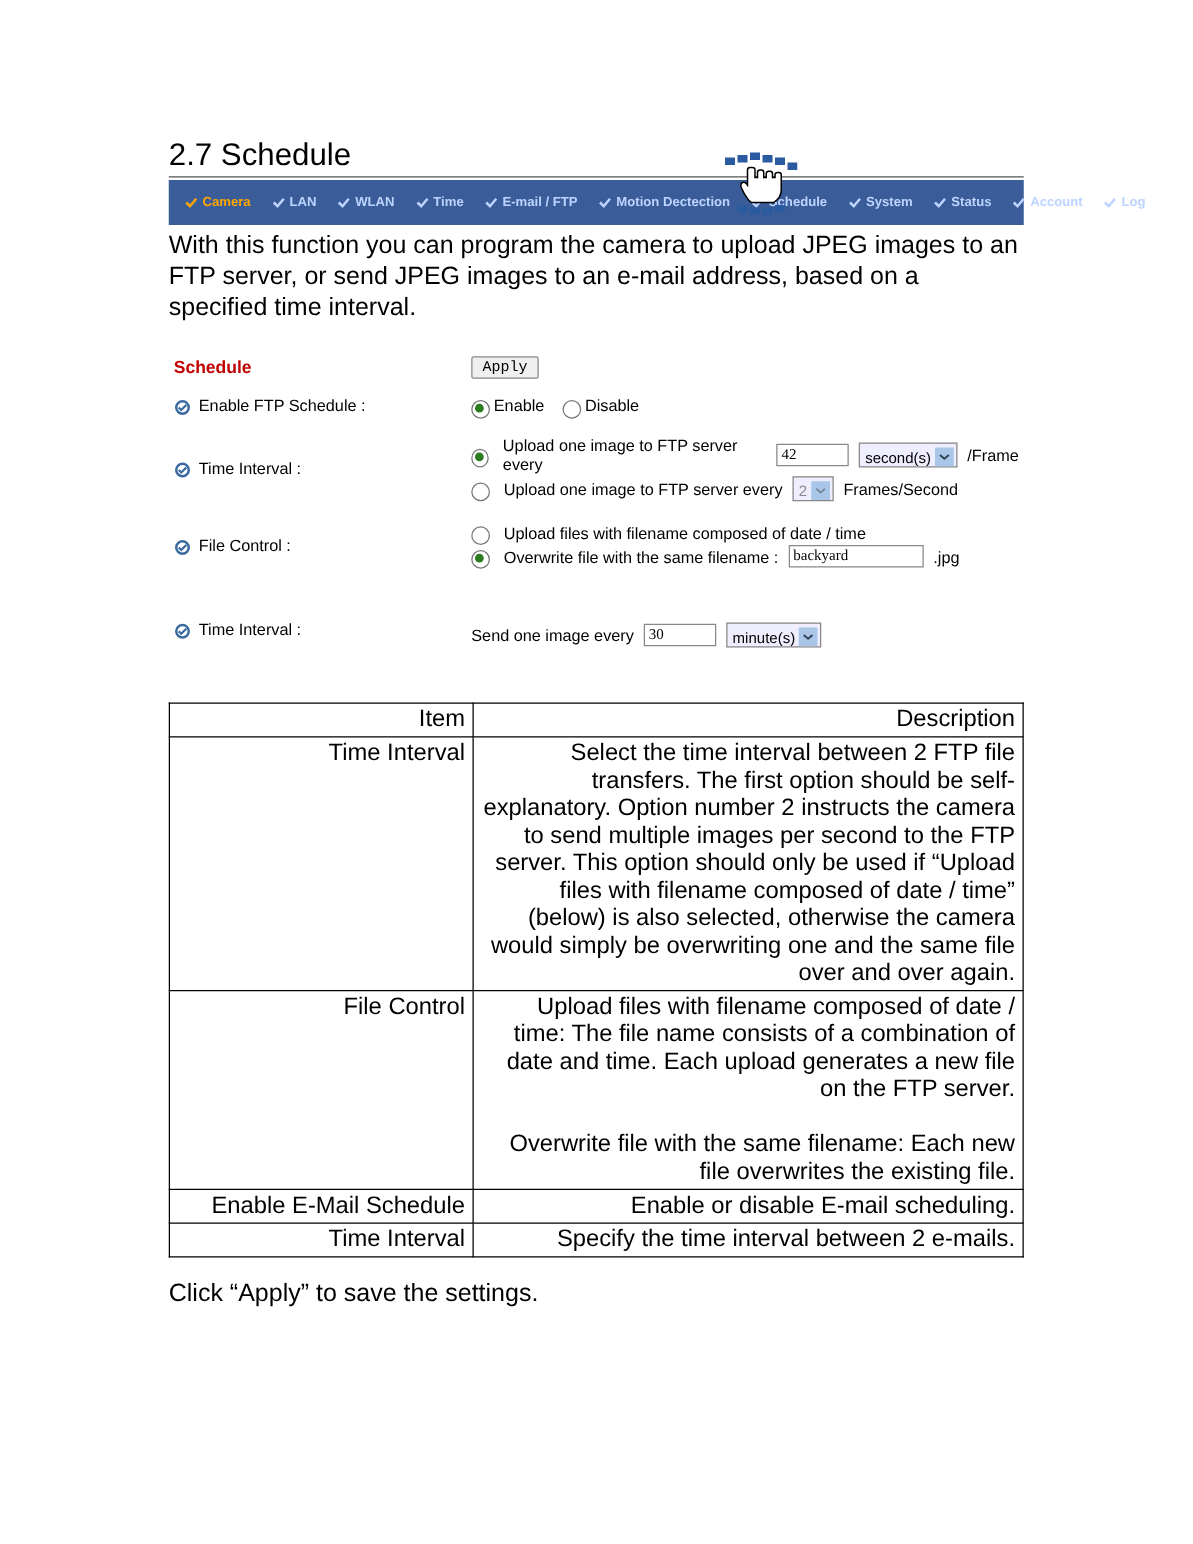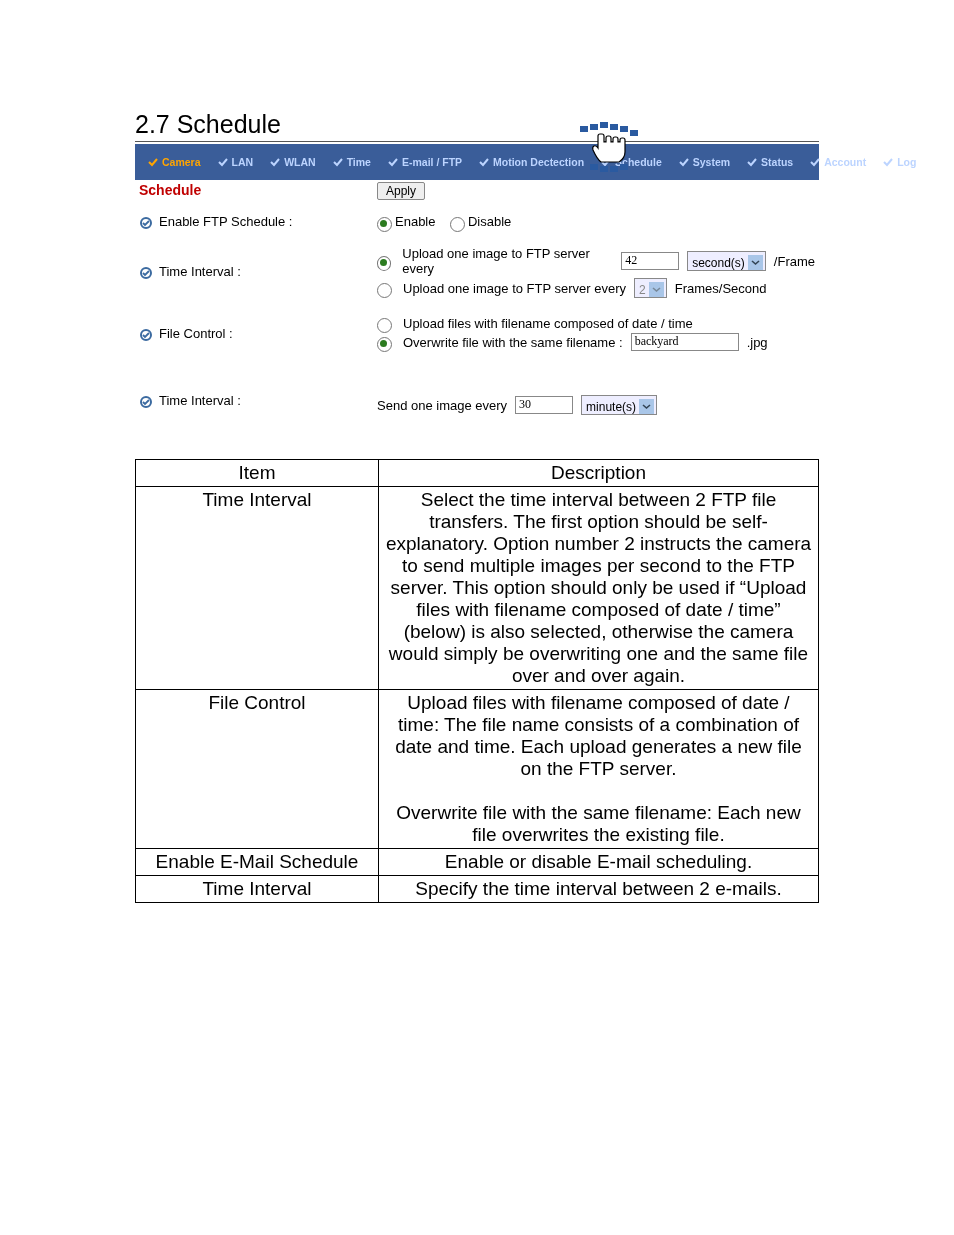--- a/index.html
+++ b/index.html
@@ -15,32 +15,32 @@
   .tab svg{margin-right:3px;flex:none}
   
   .intro{font-size:20px;line-height:1.25;margin:4px 0 24px 0}
   
   .panel{font-family:Tahoma,Geneva,sans-serif;font-size:13px;color:#000;margin:0 0 40px 0}
   .panel .title{color:#c00000;font-weight:bold;font-size:14px}
   .panel table{border-collapse:collapse}
   .panel td{padding:2px 4px;vertical-align:top}
   .lbl{display:flex;align-items:flex-start;gap:6px}
   .lbl svg{flex:none;margin-top:2px}
-  .apply-btn{font-family:Liberation Sans, sans-serif;font-size:12px;padding:1px 8px;border:1px solid #888;background:#efefef;border-radius:2px;display:inline-block}
+  .apply-btn{font-family:Liberation Mono, monospace;font-size:12px;padding:1px 8px;border:1px solid #888;background:#efefef;border-radius:2px;display:inline-block}
   .radio,.dd{vertical-align:middle}
   .radio{width:13px;height:13px;border:1px solid #777;border-radius:50%;display:inline-block;position:relative;margin-right:3px;top:2px}
   .radio.sel::after{content:'';position:absolute;left:2px;top:2px;width:7px;height:7px;border-radius:50%;background:#2b7b1f}
   .txt{border:1px solid #888;font-family:Tahoma;font-size:12px;padding:0 3px;background:#fff;display:inline-block;min-width:50px;height:16px}
   .dd{border:1px solid #888;background:#eef;font-size:12px;padding:0 2px 0 4px;display:inline-flex;align-items:flex-end;height:18px}
   .dd .chev{width:15px;height:15px;background:#a9c6e8;margin-left:3px;display:flex;align-items:center;justify-content:center}
   .dd .chev svg{display:block}
   .row{display:flex;align-items:center;gap:8px;margin:2px 0}
   
   table.desc{border-collapse:collapse;width:100%;font-size:19px}
-  table.desc th,table.desc td{border:1px solid #000;padding:2px 6px;text-align:center;vertical-align:top;font-weight:normal}
+  table.desc th,table.desc td{border:1px solid #000;padding:2px 6px;text-align:right;vertical-align:top;font-weight:normal}
   table.desc th{background:#fff}
   .footer-text{font-size:20px;margin-top:18px}
 </style>
 </head>
 <body>
 
 <div class="page">
   <div class="section-title">2.7 Schedule</div>
 
   <div class="tabs">
@@ -123,20 +123,21 @@
         <rect x="50" y="10" width="8" height="6" fill="#2a5aa0"></rect>
         <path d="M18 22 v-6 q0-2 2-2 h2 q2 0 2 2 v6 h2 v-4 q0-2 2-2 h1 q2 0 2 2 v4 h2 v-3 q0-2 2-2 h1 q2 0 2 2 v3 h2 v-2 q0-2 2-2 h1 q2 0 2 2 v12 q0 6 -6 10 h-18 q-4 -3 -8 -12 q-1 -3 1 -4 q2 -1 4 2 z" fill="#fff" stroke="#000" stroke-width="1.2"></path>
         <rect x="10" y="44" width="8" height="6" fill="#2a5aa0"></rect>
         <rect x="20" y="46" width="8" height="6" fill="#2a5aa0"></rect>
         <rect x="30" y="46" width="8" height="6" fill="#2a5aa0"></rect>
         <rect x="40" y="44" width="8" height="6" fill="#2a5aa0"></rect>
       </g>
     </svg>
   </div>
 
+  <p class="intro">With this function you can program the camera to upload JPEG images to an FTP server, or send JPEG images to an e-mail address, based on a specified time interval.</p>
 
   <div class="panel">
     <table>
       <tbody>
           <tr>
         <td style="width:230px"><span class="title">Schedule</span></td>
         <td><span class="apply-btn">Apply</span></td>
       </tr>
       <tr>
             <td colspan="2" style="height:6px"></td>
@@ -282,13 +283,14 @@
       <td>Enable E-Mail Schedule</td>
       <td>Enable or disable E-mail scheduling.</td>
     </tr>
     <tr>
       <td>Time Interval</td>
       <td>Specify the time interval between 2 e-mails.</td>
     </tr>
   </tbody>
     </table>
 
+  <p class="footer-text">Click “Apply” to save the settings.</p>
 </div>
 
 </body></html>

